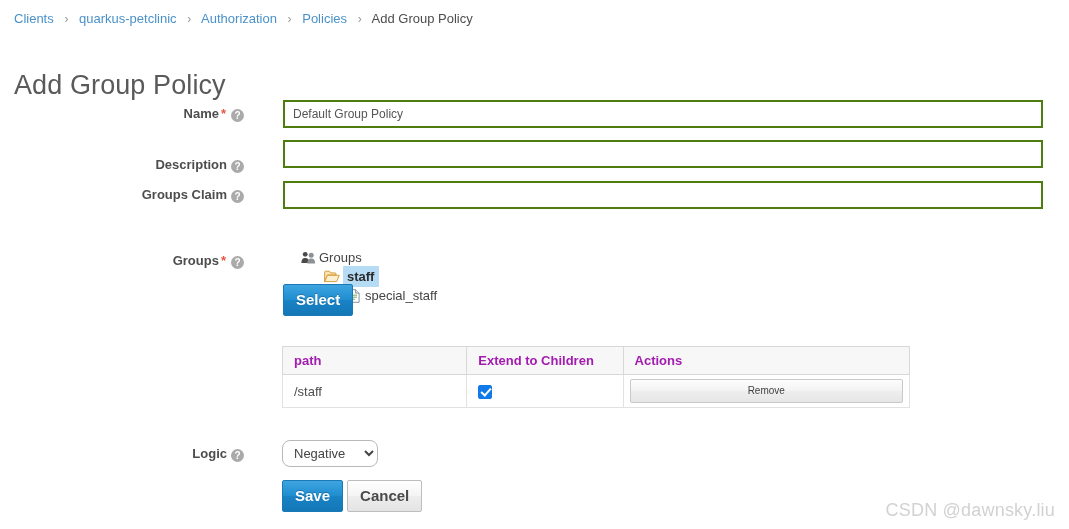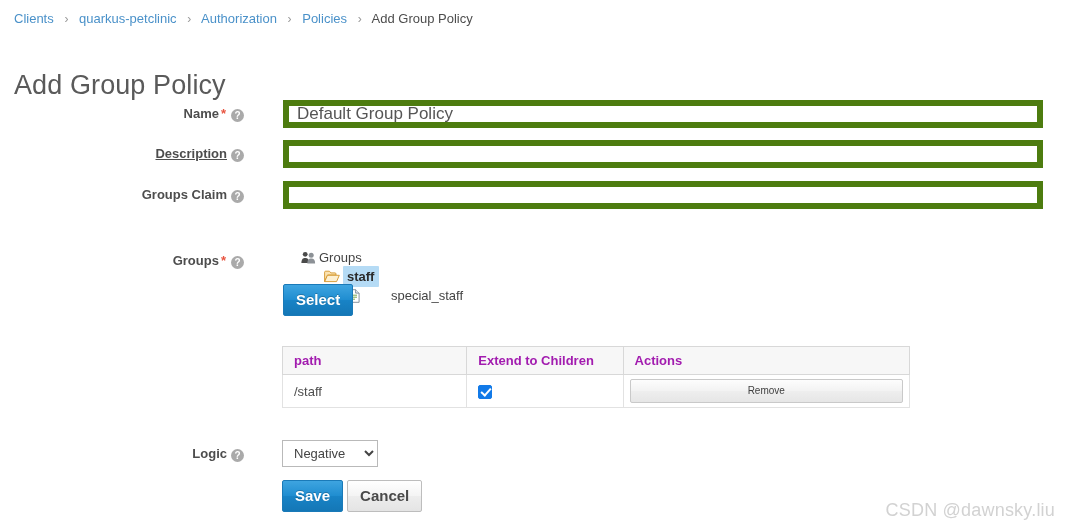--- a/index.html
+++ b/index.html
@@ -91,24 +91,24 @@
     margin-left: 4px;
     cursor: pointer;
     font-family: "Liberation Sans", sans-serif;
   }
 
   .form-control {
     position: absolute;
     left: 283px;
     width: 760px;
     height: 28px;
-    border: 6px solid #4d7c0f;
+    border: 2px solid #4d7c0f;
     background: #ffffff;
     font-family: "Liberation Sans", sans-serif;
-    font-size: 17px;
+    font-size: 12px;
     color: #555555;
     padding: 0 8px;
     outline: none;
   }
   .form-control::placeholder { color: #a9a9a9; }
 
   
   .tree {
     position: absolute;
     left: 300px;
@@ -117,21 +117,21 @@
     color: #444444;
     line-height: 19px;
   }
   .tree-node {
     display: flex;
     align-items: center;
     height: 19px;
     white-space: nowrap;
   }
   .tree-node.level1 { padding-left: 24px; }
-  .tree-node.level2 { padding-left: 46px; gap: 26px; }
+  .tree-node.level2 { padding-left: 46px; }
   .tree-icon {
     display: inline-flex;
     align-items: center;
     justify-content: center;
     width: 16px;
     height: 16px;
     margin-right: 3px;
     flex: none;
   }
   .tree-label { color: #444444; }
@@ -244,21 +244,21 @@
     font-family: "Liberation Sans", sans-serif;
   }
 
   
   .logic-select {
     position: absolute;
     left: 282px;
     width: 96px;
     height: 27px;
     border: 1px solid #b9b9b9;
-    border-radius: 0;
+    border-radius: 8px;
     background: #ffffff;
     font-family: "Liberation Sans", sans-serif;
     font-size: 13px;
     color: #444444;
     padding: 0 4px 0 7px;
     cursor: pointer;
     outline: none;
   }
 
   .action-bar {
@@ -298,21 +298,21 @@
 <div class="form">
 
   <div class="form-row" style="height:40px;">
     <div class="form-label" style="top:5px;">
       <span>Name</span><span class="req">*</span><span class="help-icon">?</span>
     </div>
     <input class="form-control" type="text" style="top: 0px;" value="Default Group Policy">
   </div>
 
   <div class="form-row" style="height:41px;">
-    <div class="form-label" style="top:5px;text-decoration:underline;">
+    <div class="form-label" style="top:16px;">
       <span>Description</span><span class="help-icon">?</span>
     </div>
     <input class="form-control" type="text" style="top: 0px;" value="">
   </div>
 
   <div class="form-row" style="height:41px;">
     <div class="form-label" style="top:5px;">
       <span>Groups Claim</span><span class="help-icon">?</span>
     </div>
     <input class="form-control" type="text" style="top: 0px;" value="">

